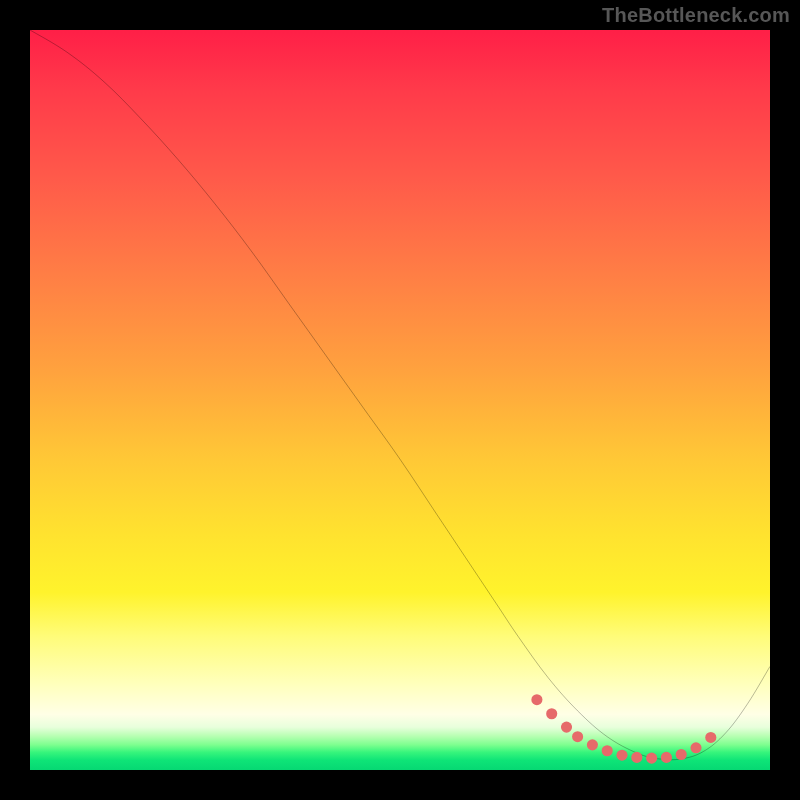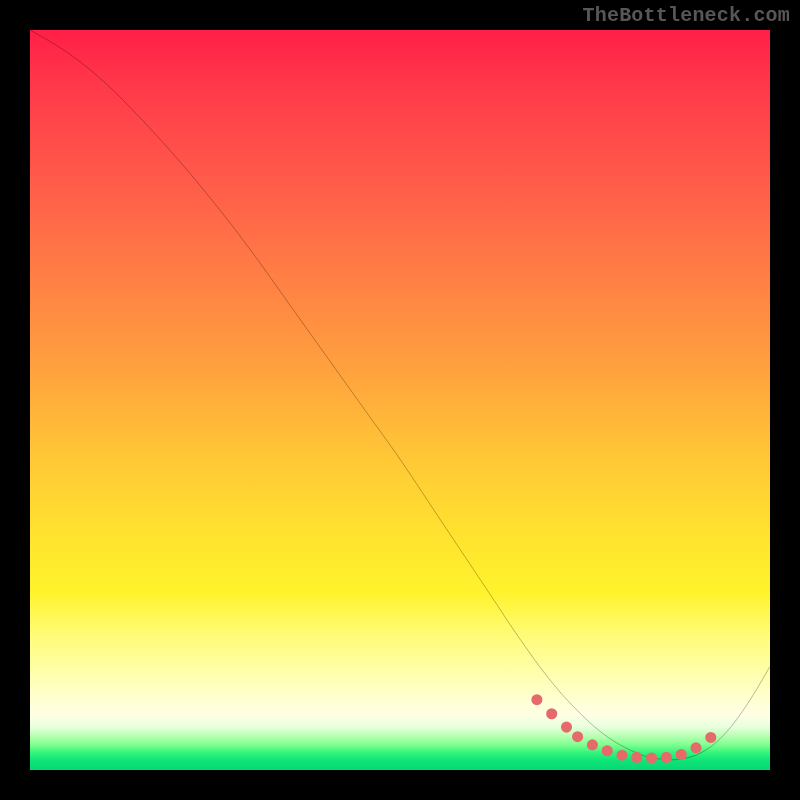--- a/index.html
+++ b/index.html
@@ -9,21 +9,20 @@
     height: 800px;
     background: #000;
     overflow: hidden;
     font-family: Arial, Helvetica, sans-serif;
   }
   .stage {
     position: relative;
     width: 800px;
     height: 800px;
     background: #000;
-    font-family: Liberation Mono, monospace;
   }
   .watermark {
     position: absolute;
     top: 4px;
     right: 10px;
     color: #575757;
     font-size: 20px;
     font-weight: 600;
     letter-spacing: 0.2px;
     z-index: 5;

